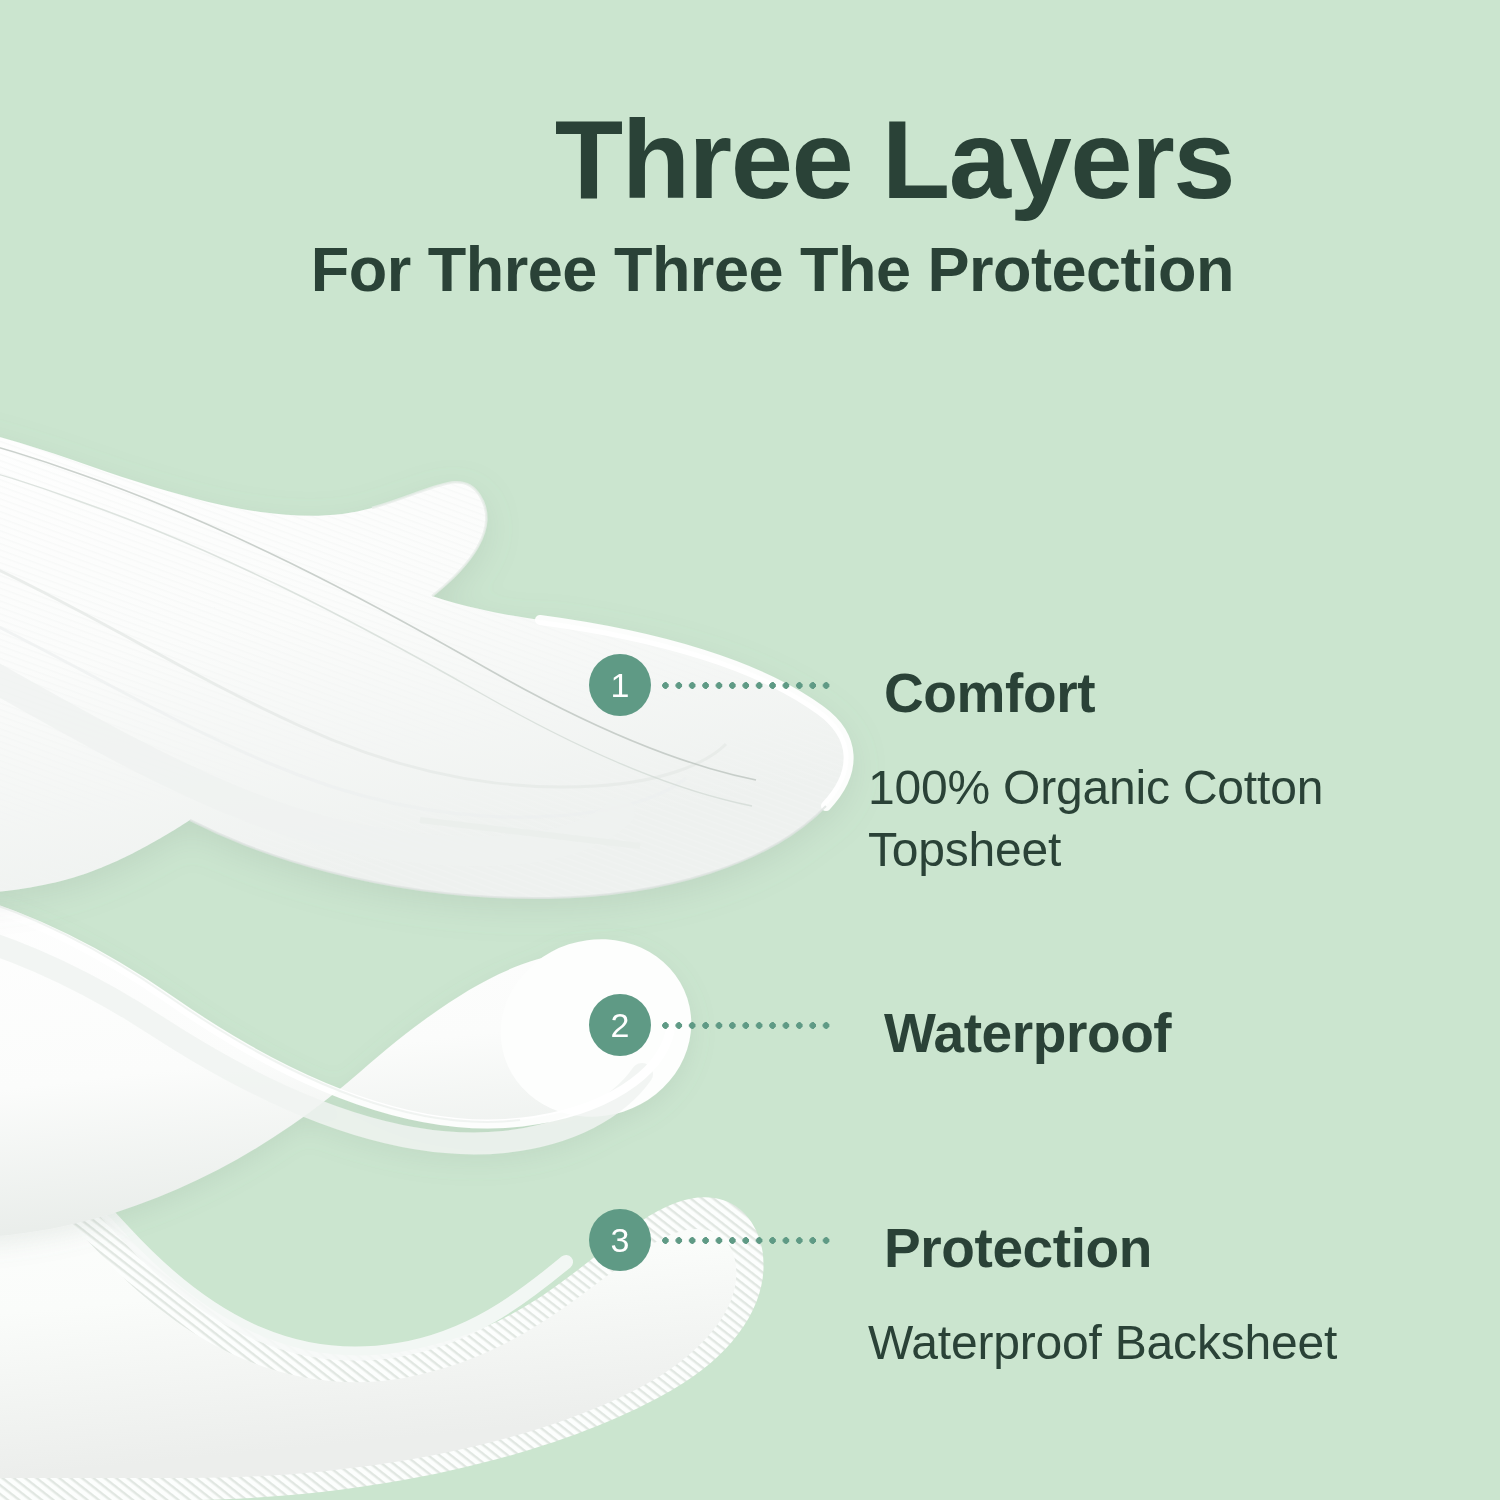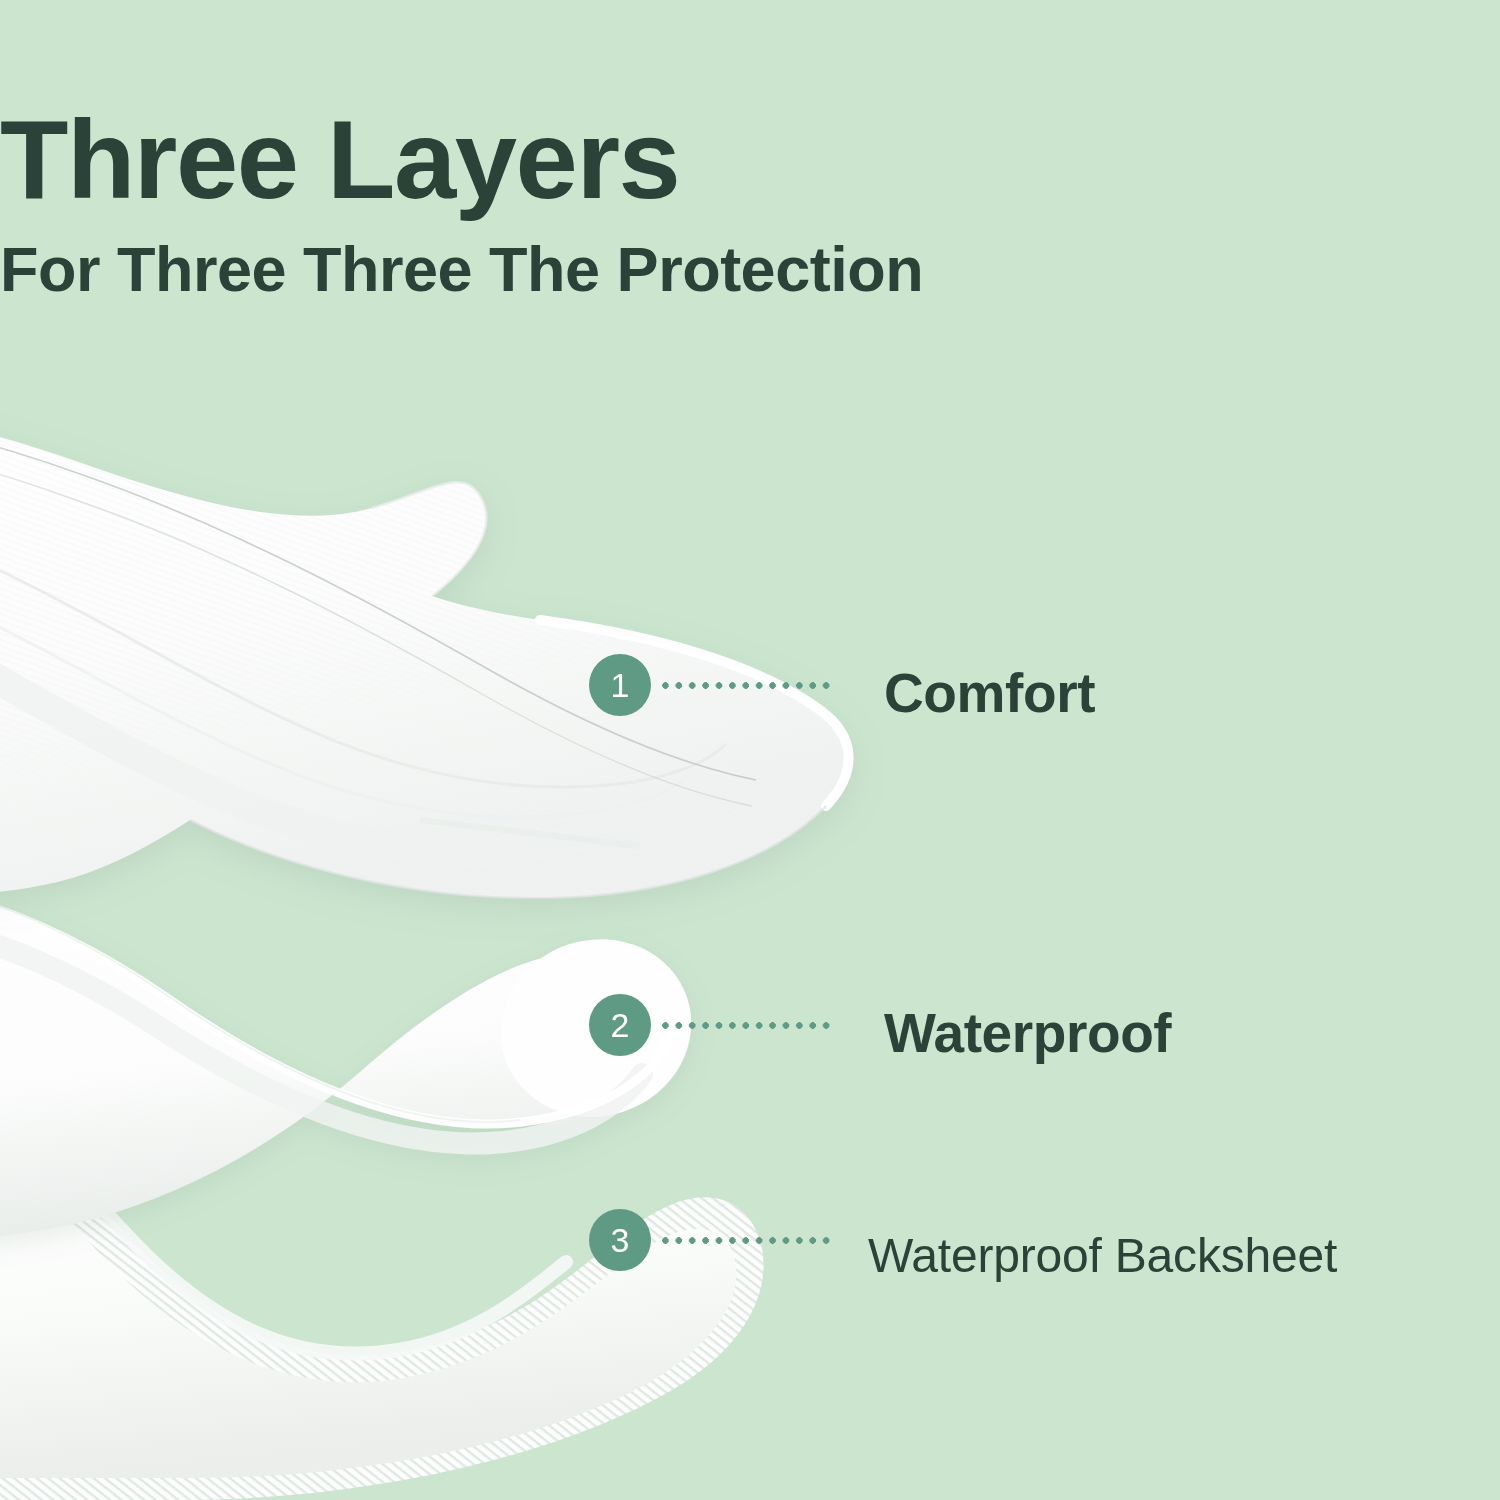--- a/index.html
+++ b/index.html
@@ -15,21 +15,21 @@
     font-family: "Liberation Sans", "DejaVu Sans", sans-serif;
     background: #cbe5cf;
   }
 
   
   #headings {
     position: absolute;
     left: 0;
     top: 0;
     width: 1234px;
-    text-align: left;
+    text-align: right;
     pointer-events: none;
   }
   #title {
     margin: 0;
     padding-top: 104px;
     font-size: 112px;
     font-weight: 700;
     line-height: 1.0;
     letter-spacing: -1.5px;
     color: #2a4237;
@@ -290,36 +290,38 @@
     <h2 id="subtitle" style="color: rgb(42, 66, 55);">For Three Three The Protection</h2>
   </div>
 
   <div class="callout">
     <div class="badge" style="left: 589px; top: 654px; background: rgb(95, 154, 133); color: rgb(255, 255, 255);">
       <span>1</span>
     </div>
     <div class="dots" style="left: 662px; top: 682px; width: 168px; background-image: radial-gradient(circle at 3.5px 3.5px, rgb(95, 154, 133) 3.1px, rgba(0, 0, 0, 0) 3.4px);"></div>
     <div class="ctext" style="top:650px;">
       <p class="ctitle" style="color: rgb(42, 66, 55);">Comfort</p>
+      <p class="cdesc" style="color: rgb(42, 66, 55);">100% Organic Cotton Topsheet</p>
     </div>
   </div>
 
   <div class="callout">
     <div class="badge" style="left: 589px; top: 994px; background: rgb(95, 154, 133); color: rgb(255, 255, 255);">
       <span>2</span>
     </div>
     <div class="dots" style="left: 662px; top: 1022px; width: 168px; background-image: radial-gradient(circle at 3.5px 3.5px, rgb(95, 154, 133) 3.1px, rgba(0, 0, 0, 0) 3.4px);"></div>
     <div class="ctext" style="top:990px;">
       <p class="ctitle" style="color: rgb(42, 66, 55);">Waterproof</p>
     </div>
   </div>
 
   <div class="callout">
     <div class="badge" style="left: 589px; top: 1209px; background: rgb(95, 154, 133); color: rgb(255, 255, 255);">
       <span>3</span>
     </div>
     <div class="dots" style="left: 662px; top: 1237px; width: 168px; background-image: radial-gradient(circle at 3.5px 3.5px, rgb(95, 154, 133) 3.1px, rgba(0, 0, 0, 0) 3.4px);"></div>
     <div class="ctext" style="top:1205px;">
+      <p class="ctitle" style="color: rgb(42, 66, 55);">Protection</p>
       <p class="cdesc" style="color: rgb(42, 66, 55);">Waterproof Backsheet</p>
     </div>
   </div>
 
 </div>
 
 </body></html>

